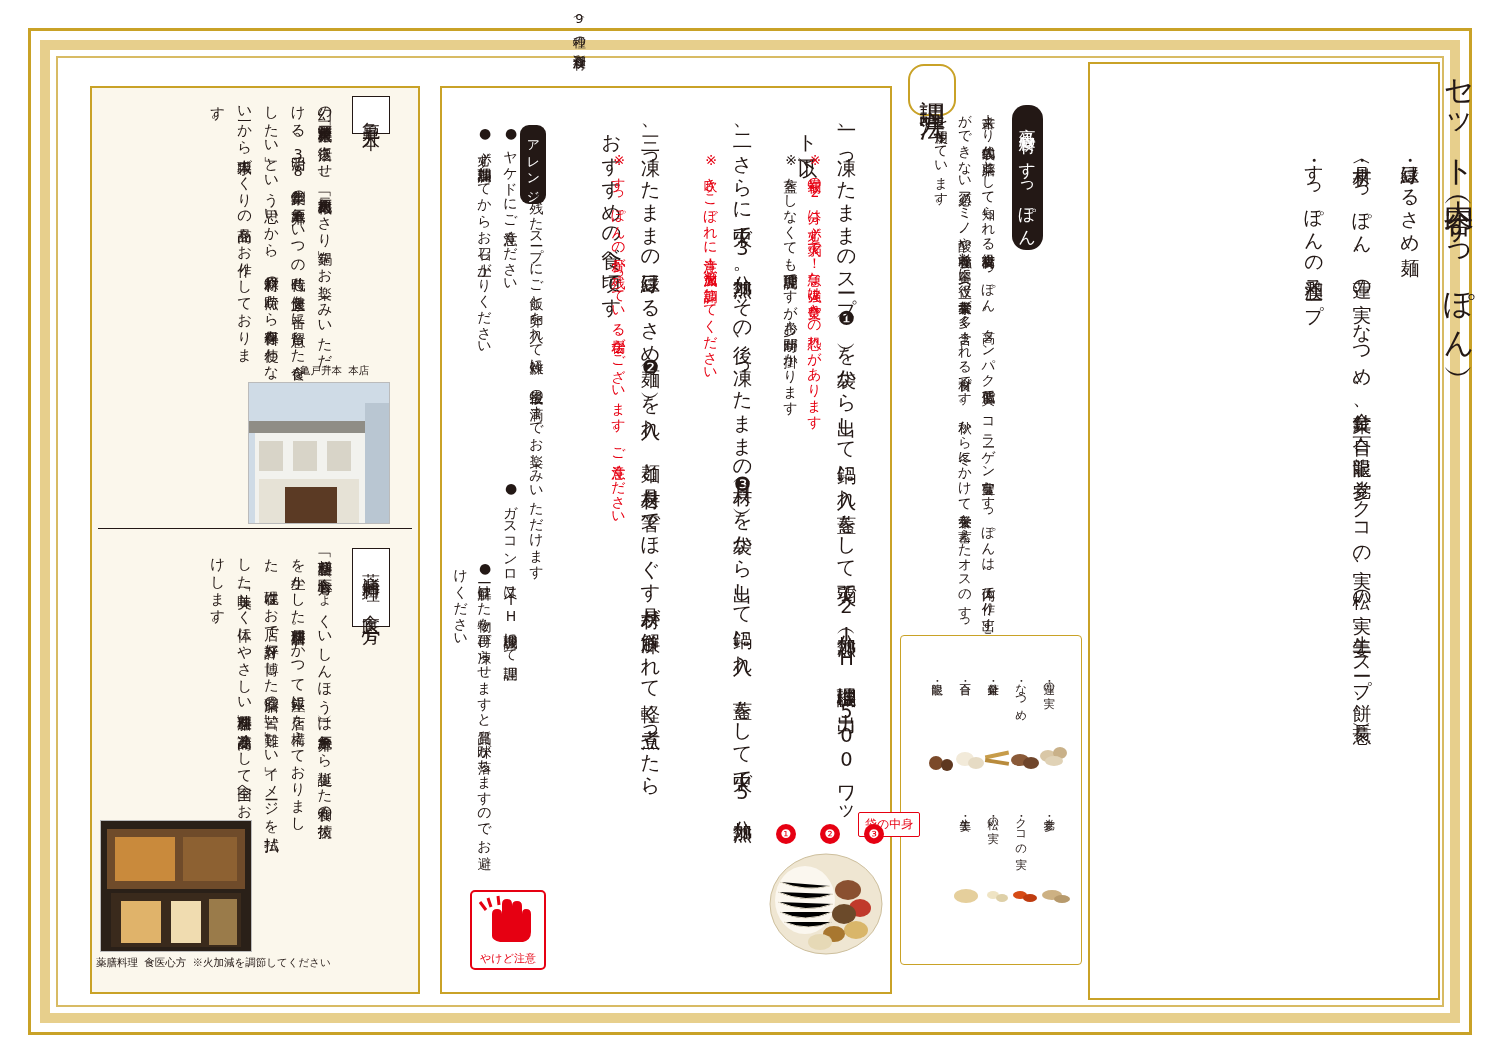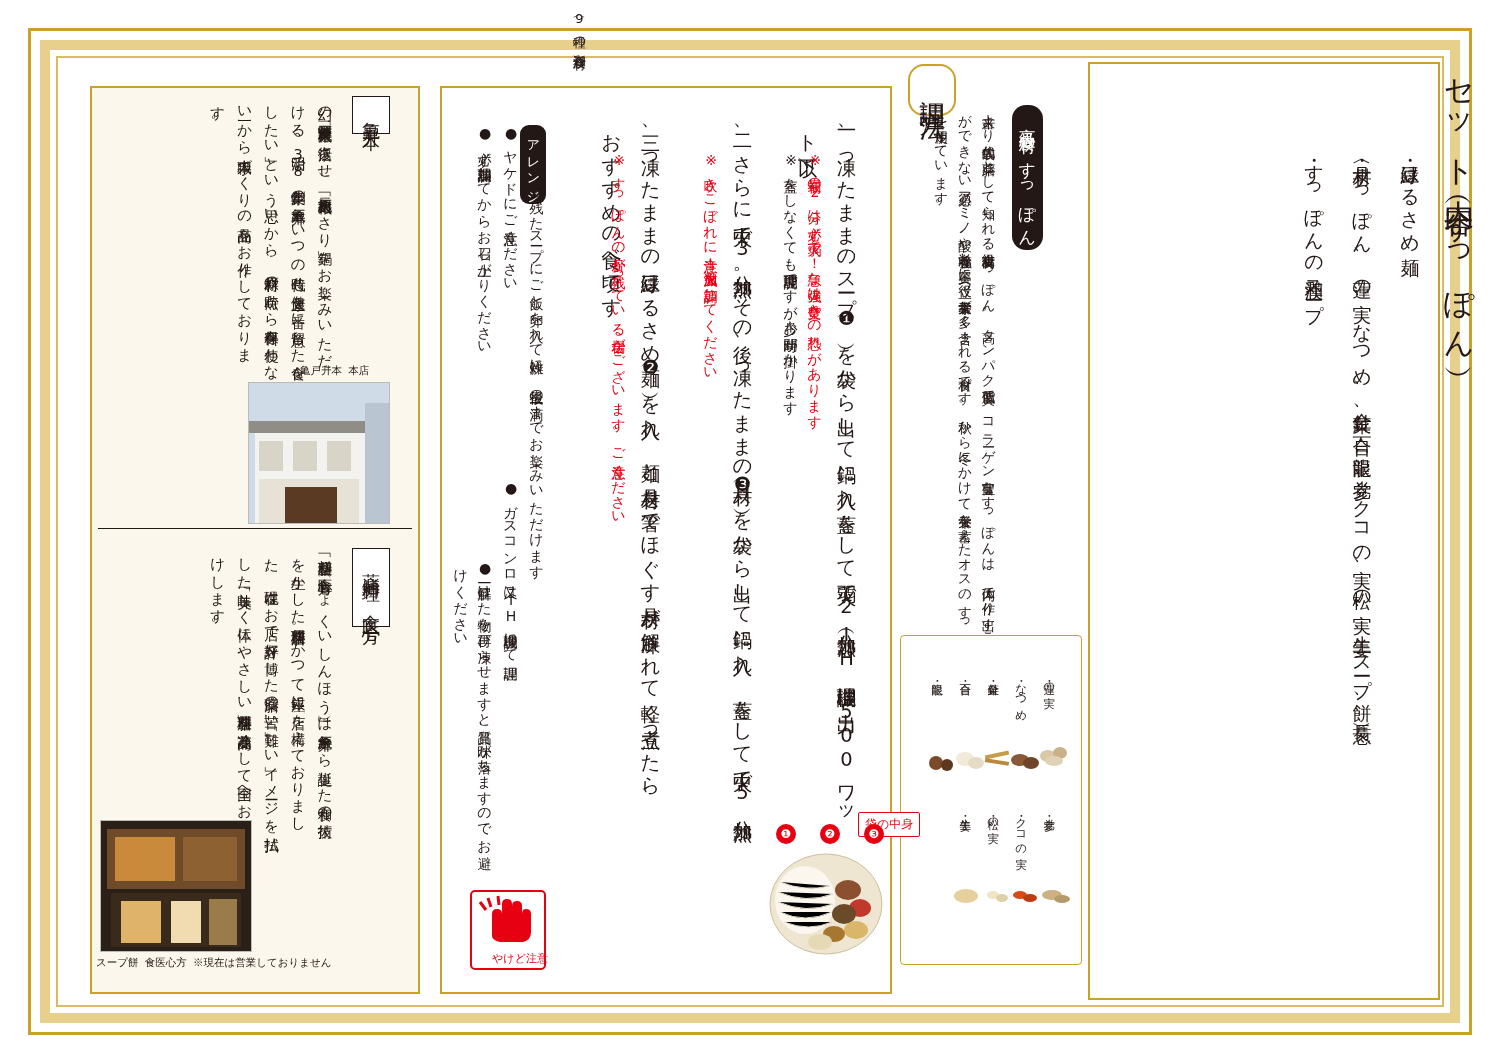--- a/index.html
+++ b/index.html
@@ -107,21 +107,21 @@
     writing-mode:vertical-rl;text-orientation:upright;
     font-size:13px;padding:6px 4px;border-radius:9px;letter-spacing:2px;
     font-family:"DejaVu Sans",sans-serif;
   }
   .burn-box{
     position:absolute;left:470px;top:890px;width:72px;height:76px;
     border:2px solid #e60012;border-radius:5px;background:#fff;
   }
   .burn-label{
     position:absolute;left:0;bottom:2px;width:100%;text-align:center;
-    color:#e60012;font-size:11px;font-family:"DejaVu Sans",sans-serif;margin-left:12px;
+    color:#e60012;font-size:11px;font-family:"DejaVu Sans",sans-serif;
   }
   .bag-label{
     position:absolute;left:858px;top:812px;
     border:1.5px solid #e60012;color:#e60012;font-size:12px;
     padding:3px 6px;background:#fff;border-radius:2px;
     font-family:"DejaVu Sans",sans-serif;
   }
   .bagnum{
     position:absolute;width:20px;height:20px;border-radius:50%;
     background:#e60012;color:#fff;font-size:12px;line-height:20px;
@@ -328,15 +328,15 @@
       <rect width="150" height="130" fill="#2a2018"></rect>
       <rect x="6" y="8" width="138" height="60" fill="#6f4b2a"></rect>
       <rect x="14" y="16" width="60" height="44" fill="#c98a3c"></rect>
       <rect x="82" y="16" width="54" height="44" fill="#8d6132"></rect>
       <rect x="10" y="72" width="130" height="54" fill="#3a2a1c"></rect>
       <rect x="20" y="80" width="40" height="42" fill="#e0b36a"></rect>
       <rect x="70" y="80" width="30" height="42" fill="#f0dcb0"></rect>
       <rect x="108" y="78" width="28" height="46" fill="#9a7b4a"></rect>
     </svg>
   </div>
-  <div class="cap" style="left:96px;top:956px;">スープ餅 食医心方 ※現在は営業しておりません</div>
+  <div class="cap" style="left:96px;top:956px;">薬膳料理 食医心方 ※火加減を調節してください</div>
 
 </div>
 
 </body></html>

